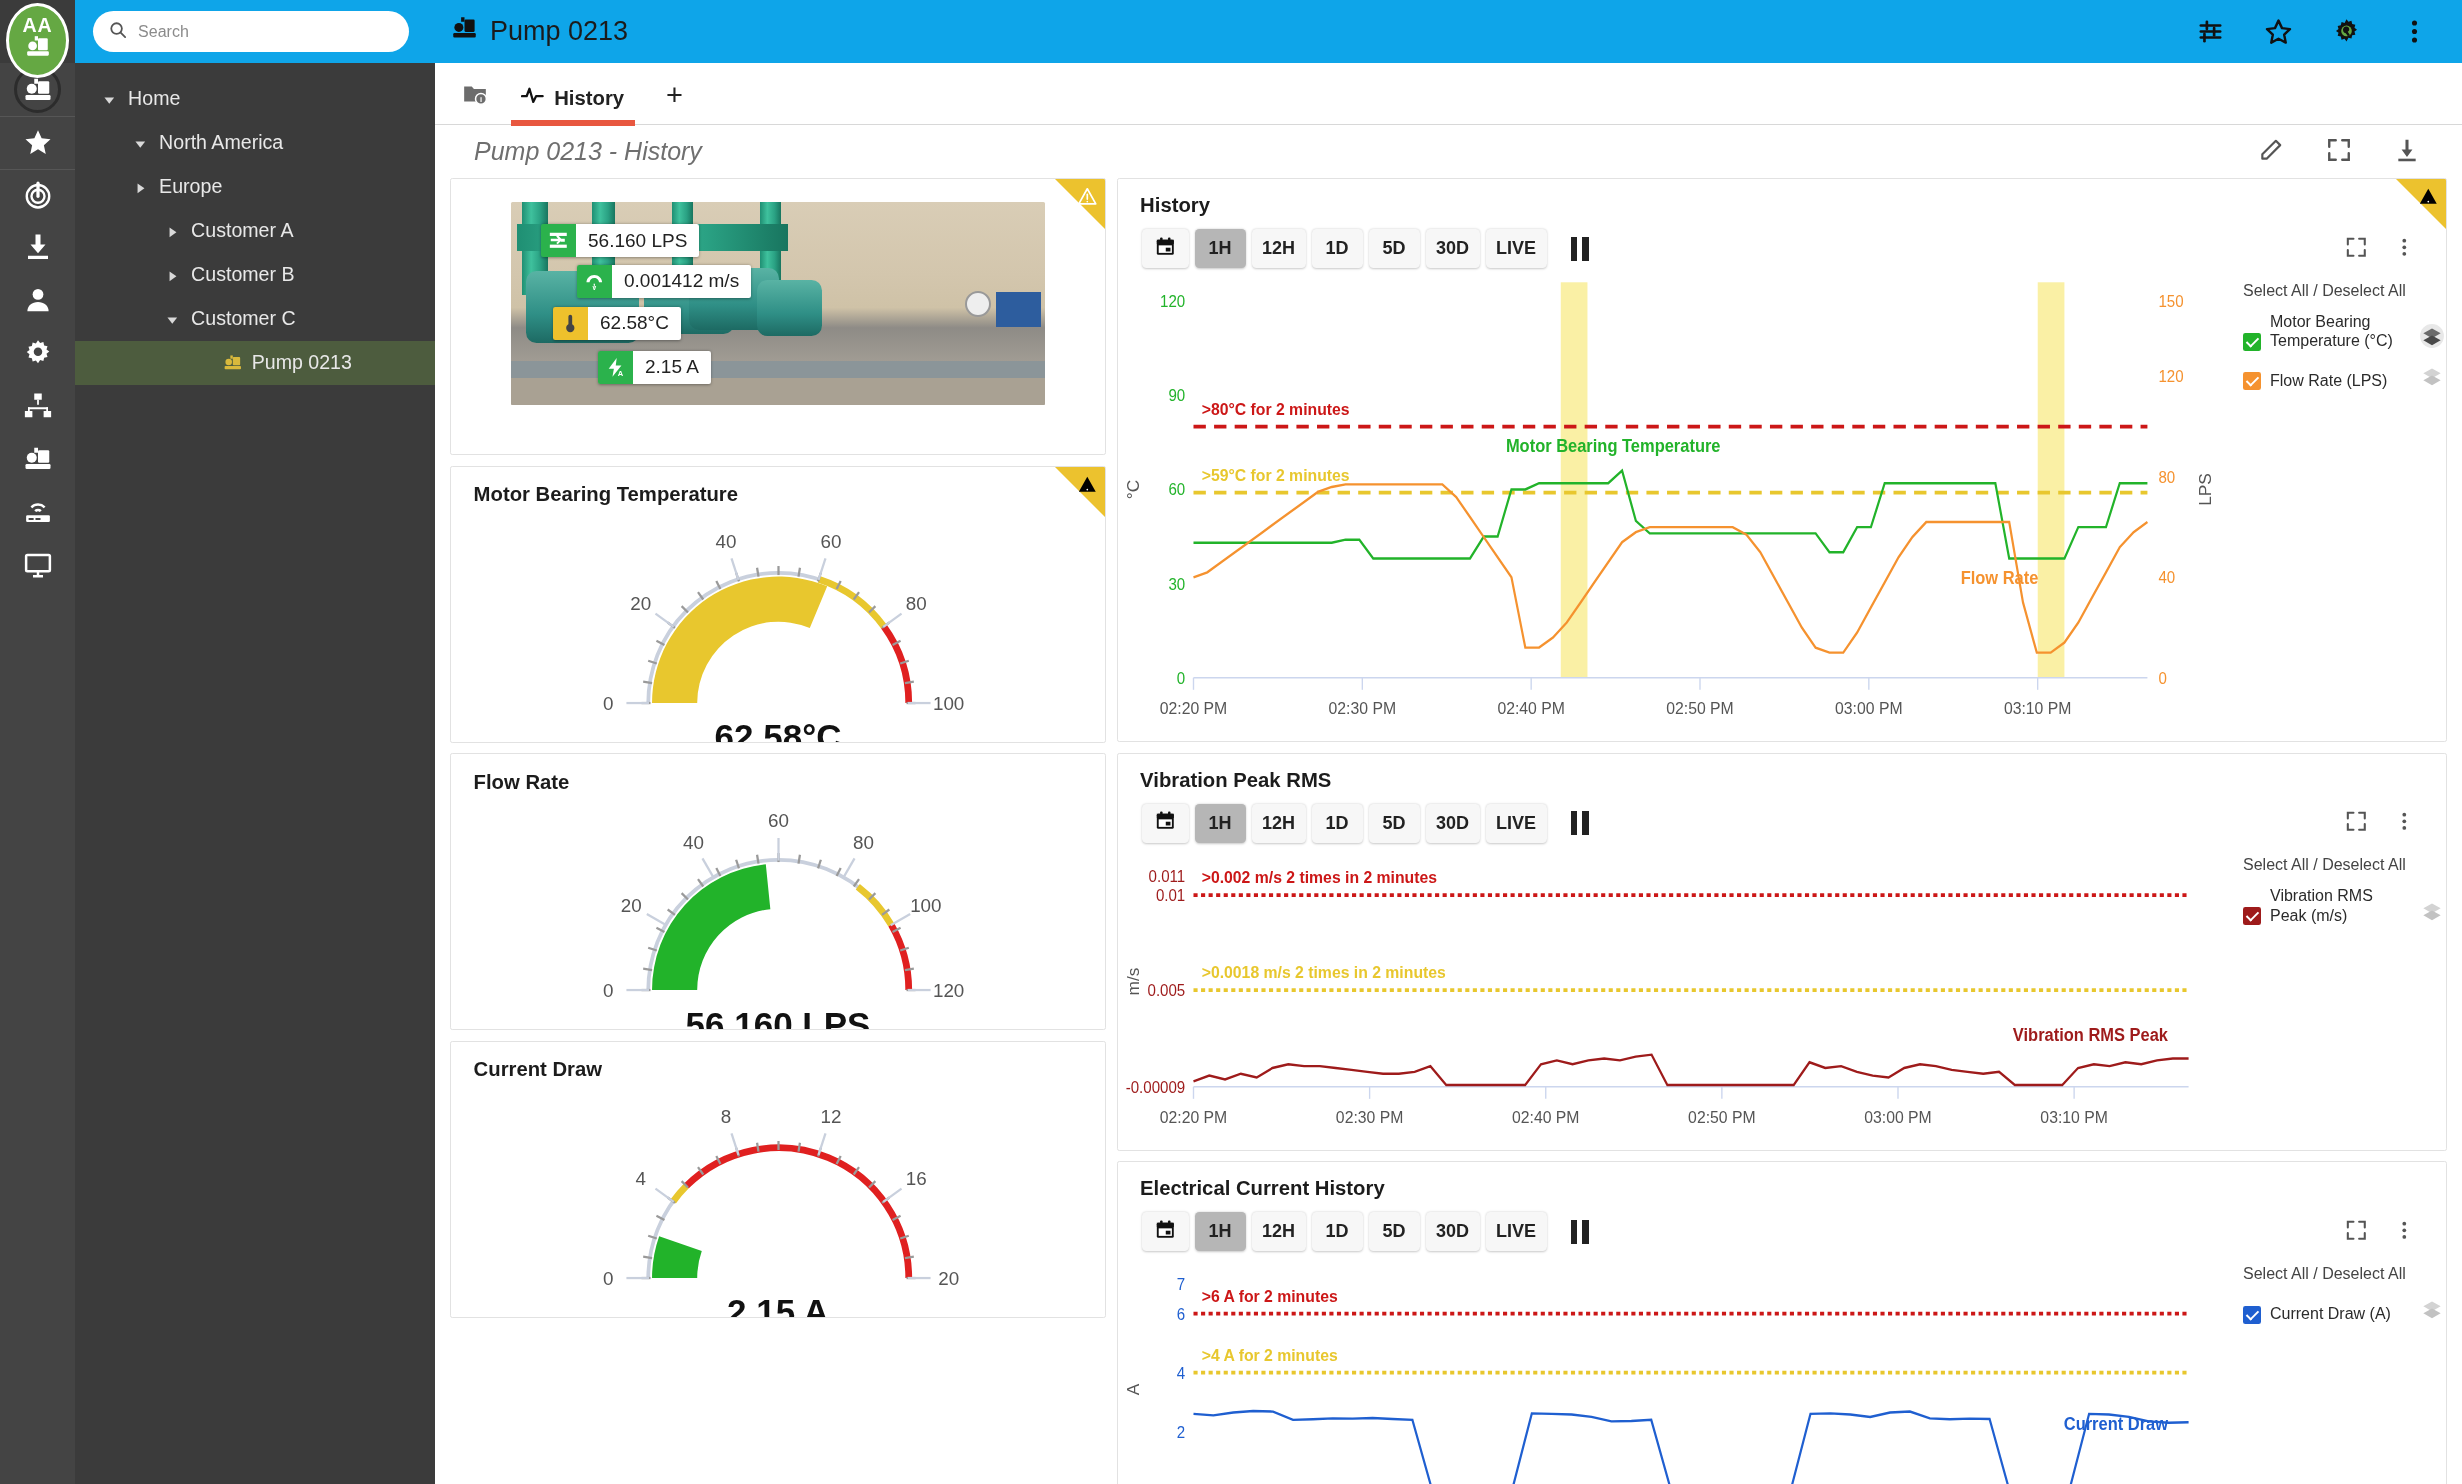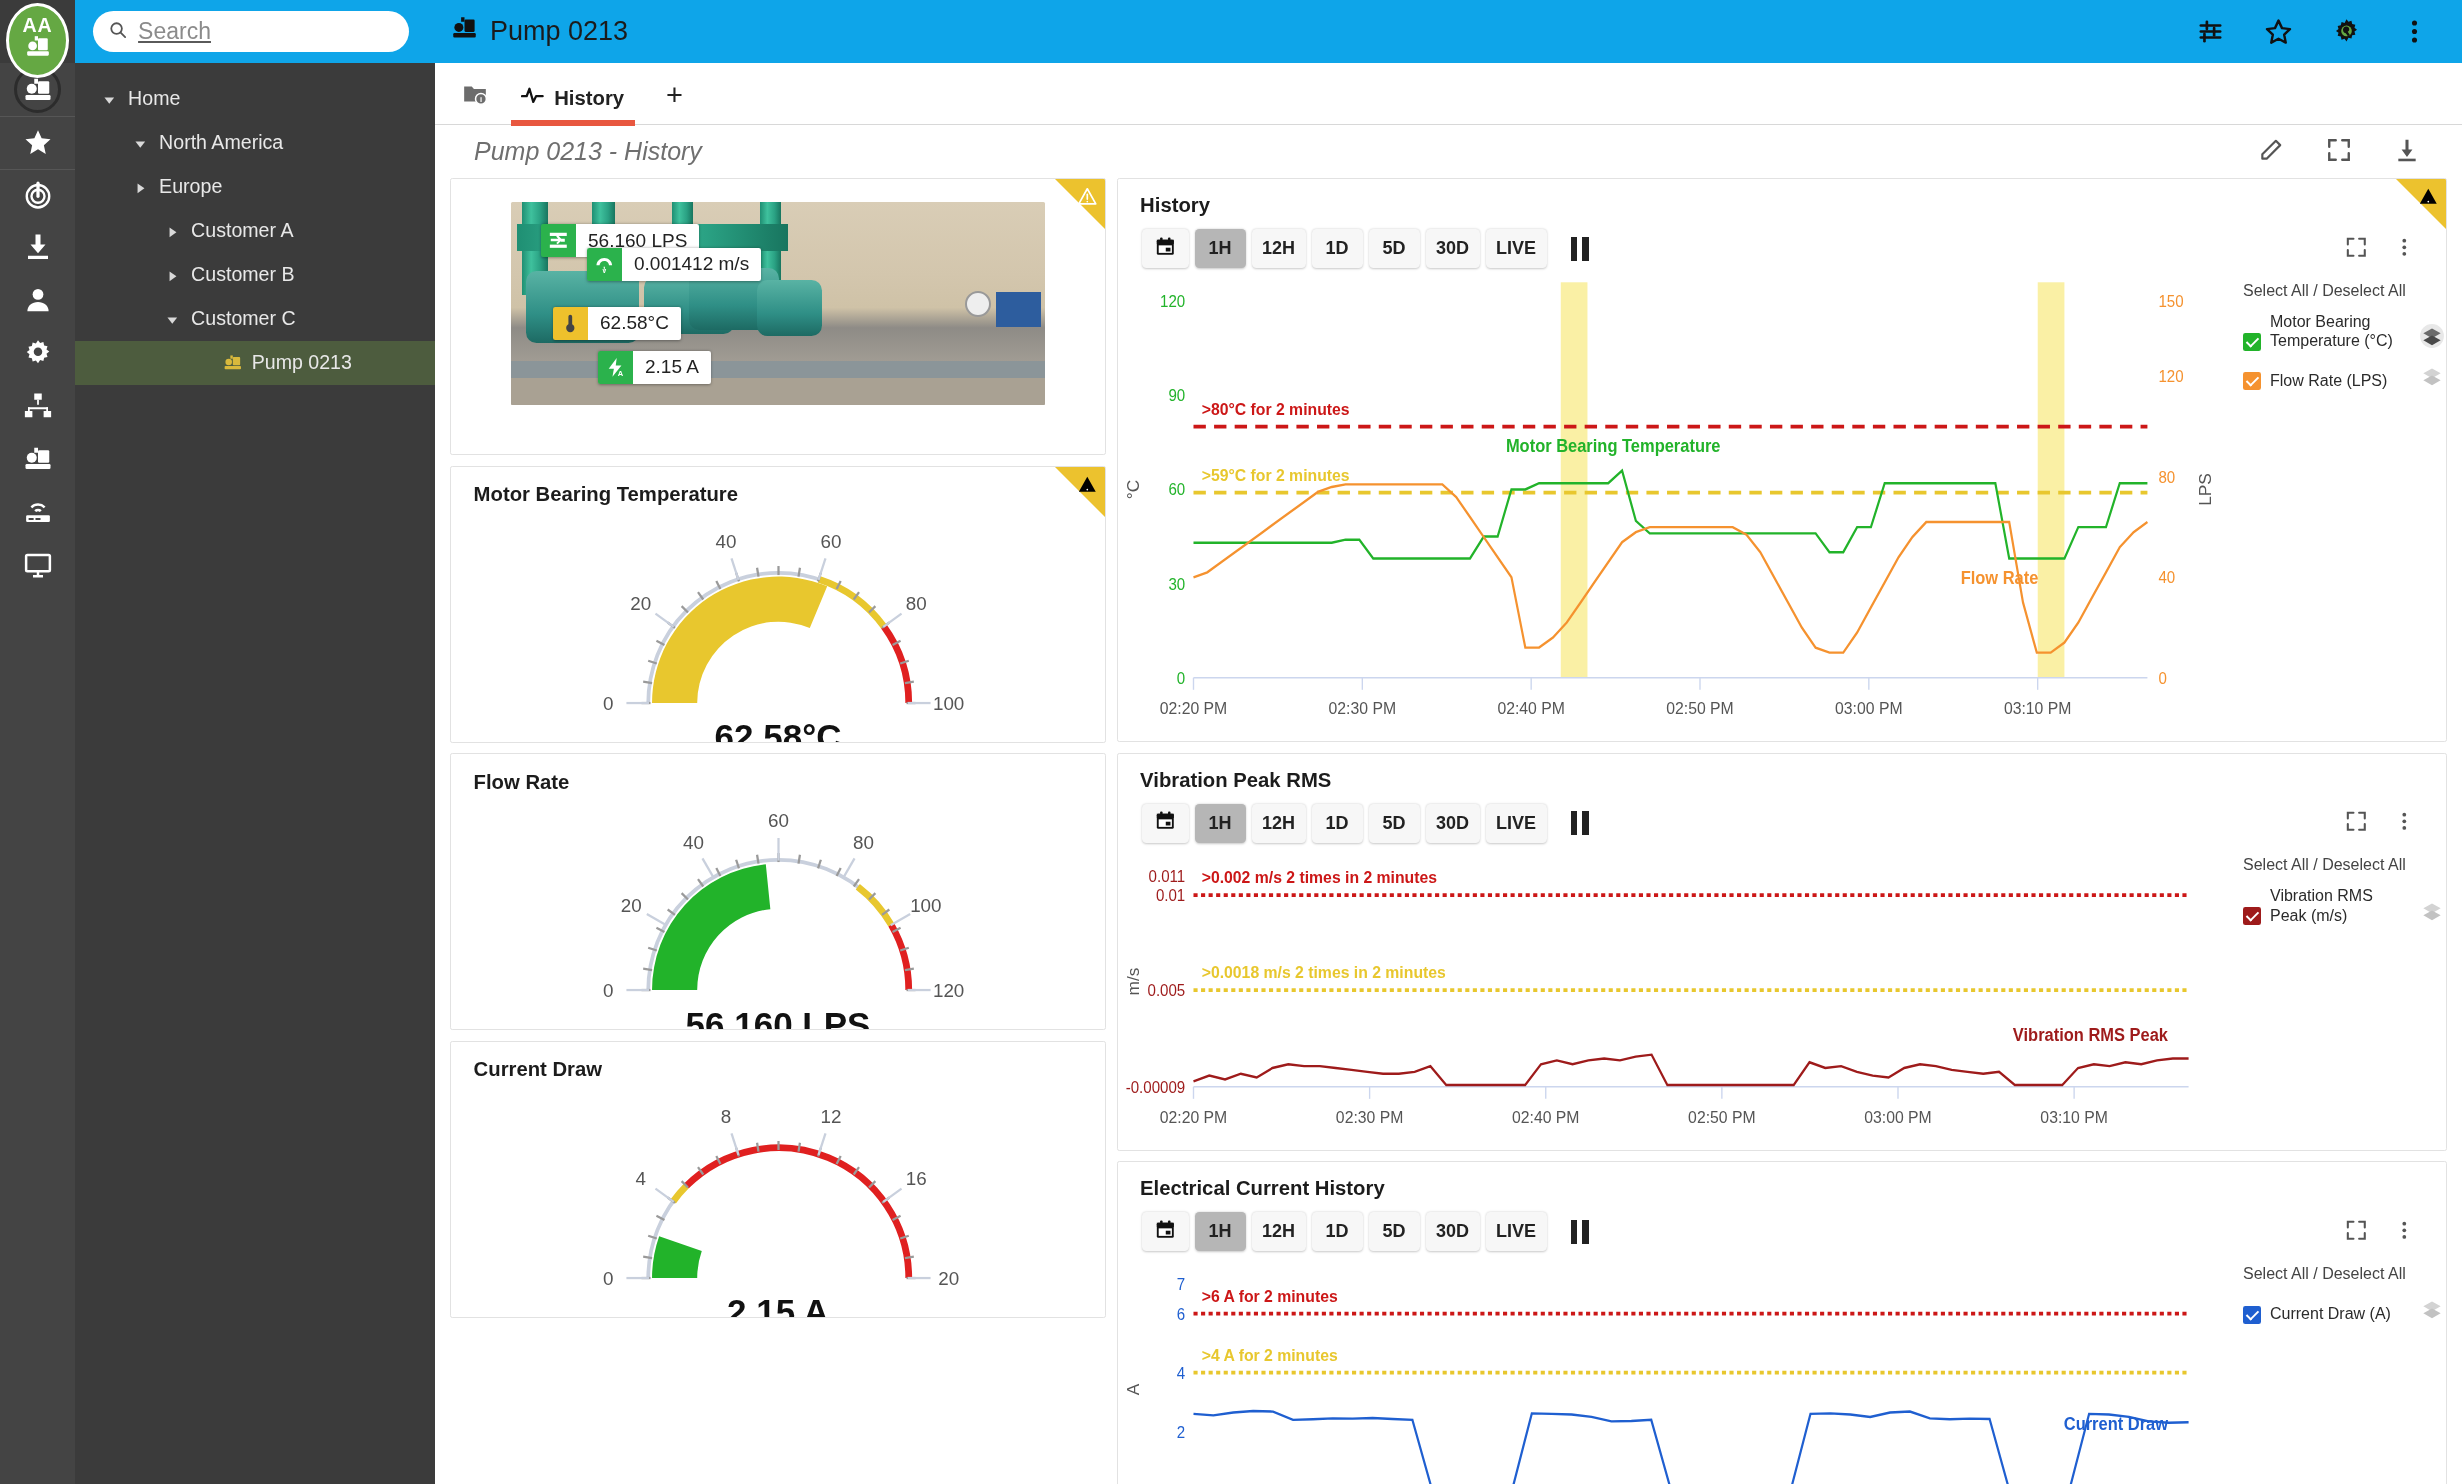--- a/index.html
+++ b/index.html
@@ -24,22 +24,22 @@
     color:#fff;
   }
   .logo-badge .aa { font-size: 19.6px; font-weight: bold; line-height: 16.6px; letter-spacing:0.8px;}
   .logo-badge .pumpglyph { font-size: 26px; line-height: 26px; }
   .search-wrap {
     margin-left: 18px; width: 316px; height: 41px; background:#fff; border-radius: 21px;
     display:flex; align-items:center; padding: 0 15px; gap: 10.5px; flex:0 0 316px;
   }
   .search-wrap svg { width: 19.6px; height: 19.6px; flex:0 0 19.6px; }
   .search-input {
-    border:none; outline:none; font-size: 23px; color:#5a5a5a; width: 100%;
-    font-family: "Liberation Sans", sans-serif; background: transparent; text-decoration: underline;
+    border:none; outline:none; font-size: 16px; color:#5a5a5a; width: 100%;
+    font-family: "Liberation Sans", sans-serif; background: transparent;
   }
   .search-input::placeholder { color:#8b8b8b; }
   .topbar-title {
     margin-left: 42px; display:flex; align-items:center; gap:12px;
     font-size: 27px; color:#1b1b1b;
   }
   .topbar-title .tglyph { font-size: 26px; }
   .topbar-right { margin-left:auto; display:flex; align-items:center; gap: 39px; padding-right: 33px; }
   .topbar-right .ic { width: 29px; height: 29px; cursor:pointer; }
 
@@ -476,21 +476,21 @@
                     <div class="bico" style="background: rgb(43, 178, 76);">
                       <svg viewBox="0 0 24 24" width="22.6" height="22.6" fill="#fff">
                         <rect x="3" y="4" width="18" height="3.4"></rect>
                         <rect x="3" y="16.6" width="18" height="3.4"></rect>
                         <path d="M4 10.4h8l-2.2-2.4 1.6-1.5 4.6 4.9-4.6 4.9-1.6-1.5L12 13H4z"></path>
                         <path d="M14.5 10.4h4.4v3.2h-4.4z"></path>
                       </svg>
                     </div>
                     <div class="btxt">56.160 LPS</div>
                   </div>
-                  <div class="badge" style="left: 66px; top: 46px; margin-left: 10px;">
+                  <div class="badge" style="left: 66px; top: 63px;">
                     <div class="bico" style="background: rgb(43, 178, 76);">
                       <svg viewBox="0 0 24 24" width="22.6" height="22.6" fill="#fff">
                         <path d="M12 5.2c4.6 0 8.3 3.5 8.3 7.9H17c0-2.6-2.2-4.7-5-4.7s-5 2.1-5 4.7H3.7c0-4.4 3.7-7.9 8.3-7.9z"></path>
                         <path d="M11.2 14.6h1.6l-.8 4.8z"></path>
                         <text x="12" y="21.5" font-size="7" fill="#fff" text-anchor="middle" font-weight="bold">v</text>
                       </svg>
                     </div>
                     <div class="btxt">0.001412 m/s</div>
                   </div>
                   <div class="badge" style="left: 42px; top: 105px;">

